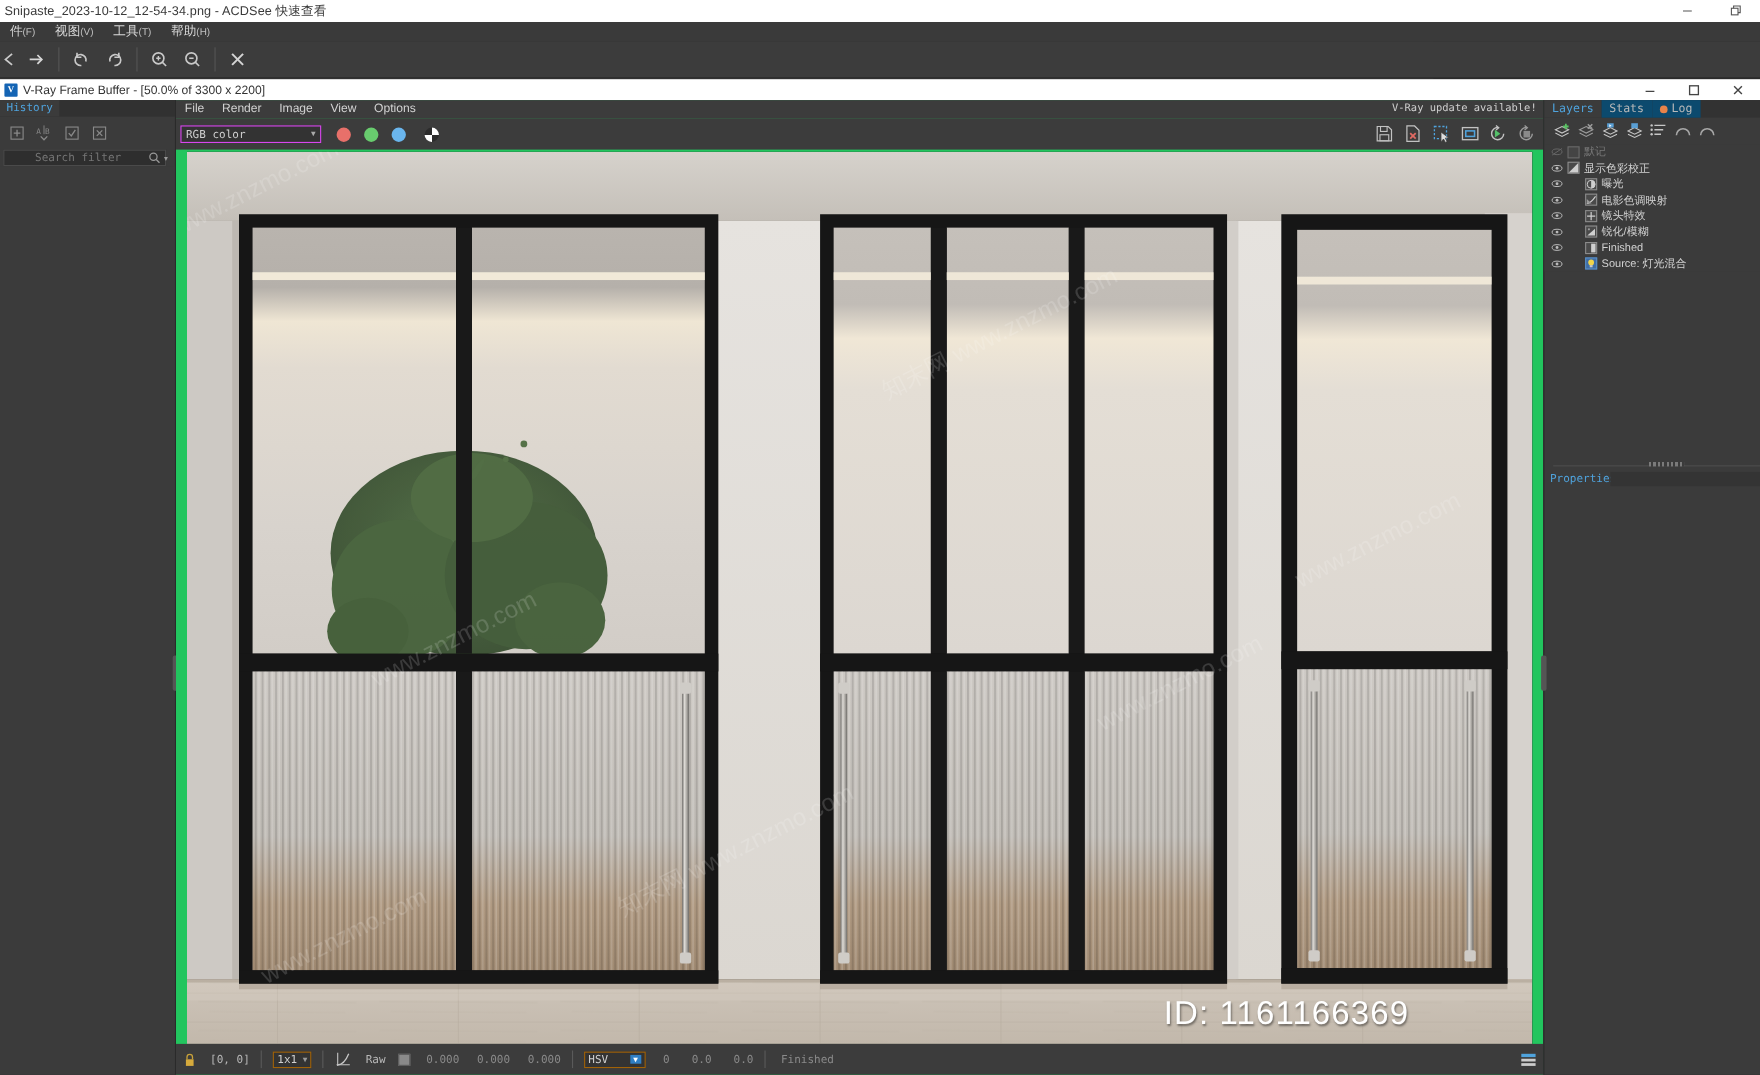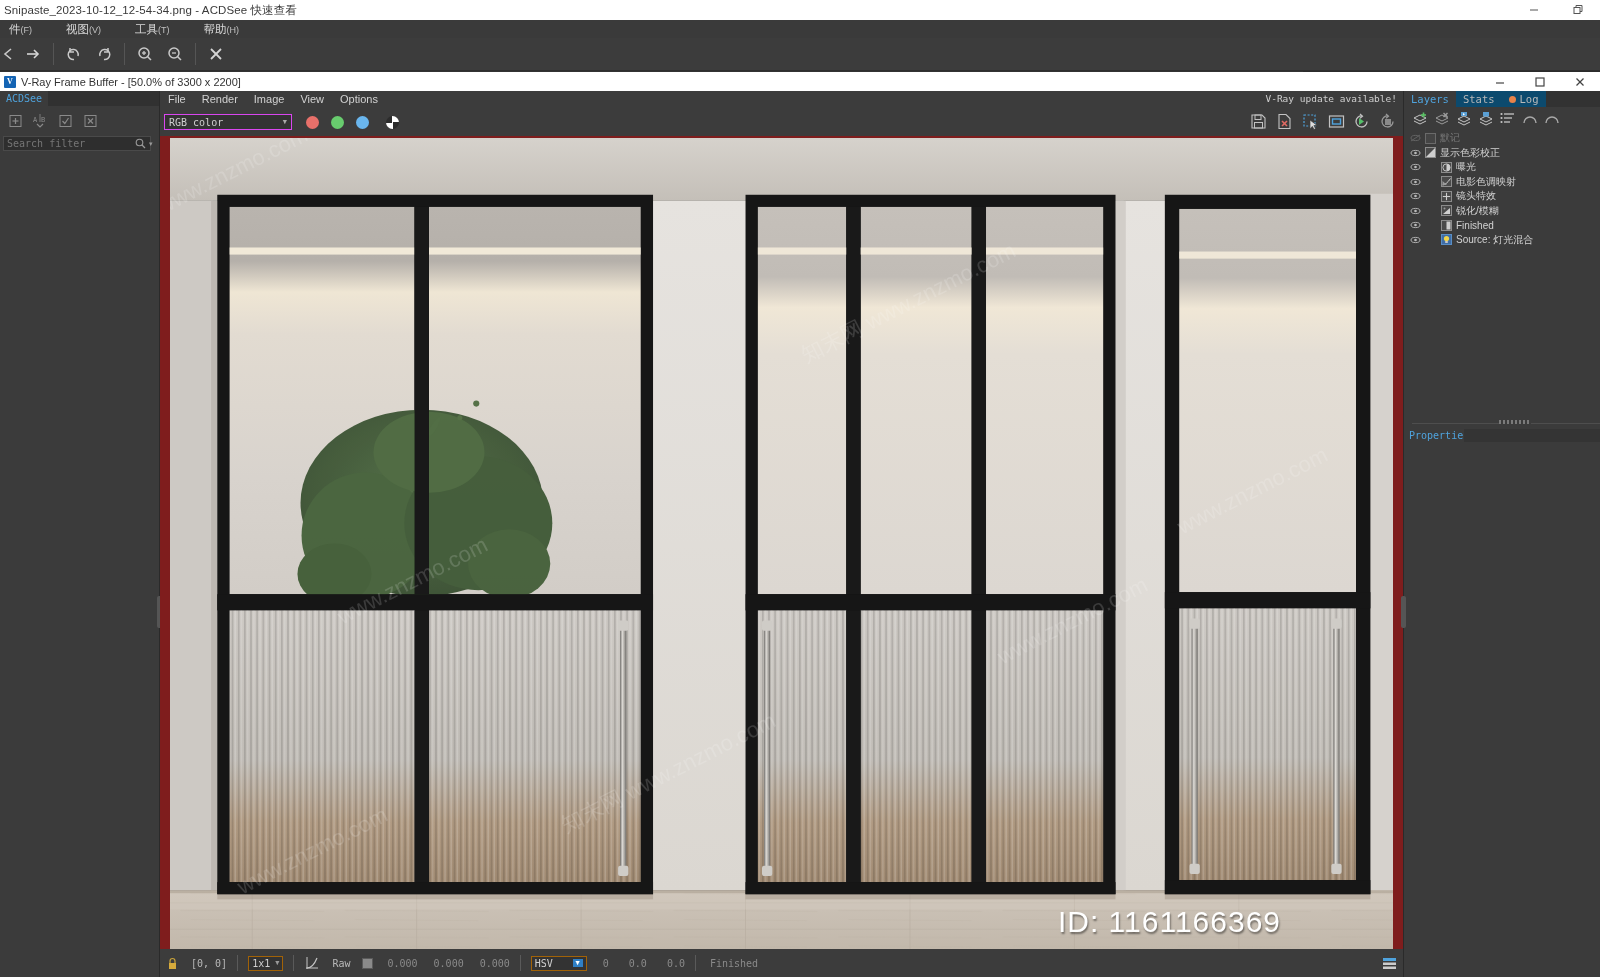--- a/index.html
+++ b/index.html
@@ -22,21 +22,21 @@
   }
   .win-ctrls { position:absolute; right:0; top:0; height:20px; display:flex; }
   .win-btn {
     width:44px; height:20px; display:flex; align-items:center; justify-content:center;
     color:#555; font-size:11px;
   }
   .win-btn svg { display:block; }
 
   .acdsee-menubar {
     position:absolute; left:0; top:20px; width:1600px; height:18px;
-    background:#3a3a3a; display:flex; align-items:center; gap:16px;
+    background:#3a3a3a; display:flex; align-items:center; gap:0px;
   }
   .menu-item {
     font-size:11.5px; color:#d8d8d8; padding:0 9px; line-height:18px;
     white-space:nowrap;
   }
   .menu-item .mn { font-size:9px; opacity:.85; }
 
   .acdsee-toolbar {
     position:absolute; left:0; top:38px; width:1600px; height:33px;
     background:#3c3c3c; display:flex; align-items:center;
@@ -92,33 +92,33 @@
     background:#3b3b3b; font-family:"DejaVu Sans Mono", monospace;
   }
   .hist-tools { display:flex; align-items:center; gap:5px; padding:6px 6px 4px 6px; }
   .hist-tool { width:20px; height:18px; display:flex; align-items:center; justify-content:center; color:#8a8a8a; }
   .hist-search {
     margin:2px 8px 0 3px; height:15px; background:#2e2e2e; border:1px solid #4a4a4a;
     display:flex; align-items:center; padding:0 3px; position:relative;
   }
   .hist-search input {
     flex:1; background:transparent; border:none; outline:none;
-    font-size:10px; color:#8e8e8e; font-family:"DejaVu Sans Mono", monospace;
+    font-size:10px; color:#8e8e8e; font-family:"DejaVu Sans Mono", monospace;text-align:center;
   }
   .hist-search .s-ico { color:#9a9a9a; display:flex; }
   .hist-search .s-arrow { color:#9a9a9a; font-size:7px; margin-left:3px; }
   .hist-body { position:absolute; left:0; top:60px; right:0; bottom:0; background:#3b3b3b; }
   .hist-handle {
     position:absolute; right:-3px; top:505px; width:5px; height:32px; background:#555; border-radius:2px;
   }
 
   
   .vfb-center {
     position:absolute; left:160px; top:19px; right:197px; bottom:0;
-    background:#7f1d1d;
+    background:#22c55e;
     text-align:right;
   }
   .vfb-menubar {
     height:17px; display:flex; align-items:center; position:relative;
     background:#3c3c3c;
   }
   .vfb-menu {
     font-size:11px; color:#d2d2d2; padding:0 8px; line-height:17px;
   }
   .vfb-update {
@@ -419,21 +419,21 @@
           <svg width="12" height="12" viewBox="0 0 12 12">
               <line x1="2.5" y1="2.5" x2="9.5" y2="9.5" stroke="#444" stroke-width="1.3"></line>
               <line x1="9.5" y1="2.5" x2="2.5" y2="9.5" stroke="#444" stroke-width="1.3"></line>
             </svg>
         </div>
       </div>
     </div>
 
     <div class="history-panel">
       <div class="hist-tabrow">
-        <div class="hist-tab">ACDSee</div>
+        <div class="hist-tab">History</div>
       </div>
       <div class="hist-tools">
         <div class="hist-tool">
           <svg width="16" height="14" viewBox="0 0 16 14">
               <rect x="2" y="1.5" width="11" height="11" fill="none" stroke="#8a8a8a" stroke-width="1"></rect>
               <line x1="7.5" y1="4" x2="7.5" y2="10" stroke="#8a8a8a" stroke-width="1.2"></line>
               <line x1="4.5" y1="7" x2="10.5" y2="7" stroke="#8a8a8a" stroke-width="1.2"></line>
             </svg>
         </div>
         <div class="hist-tool">

